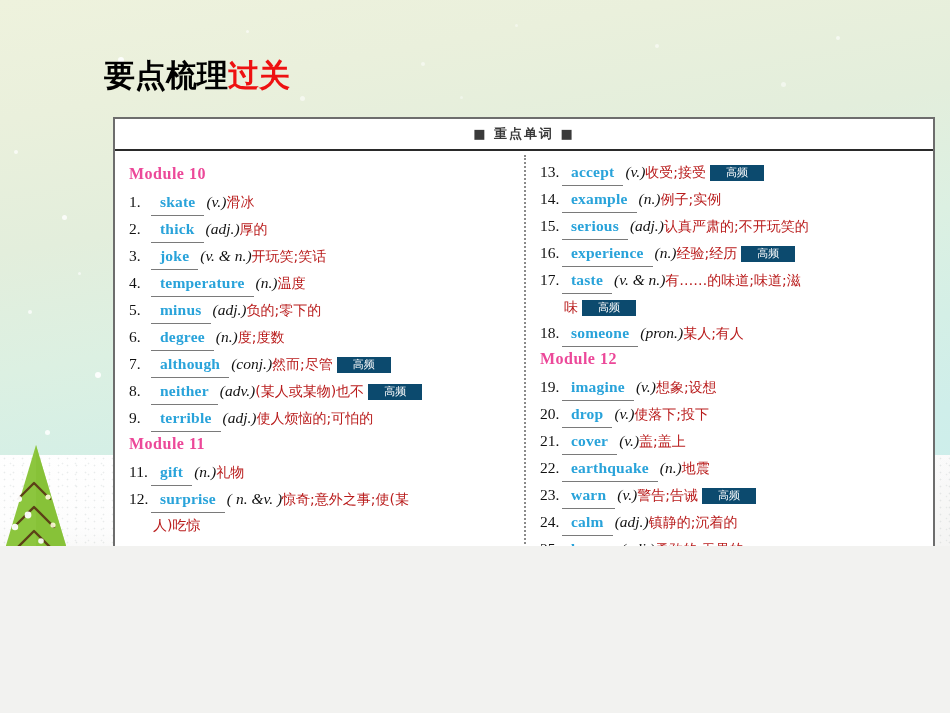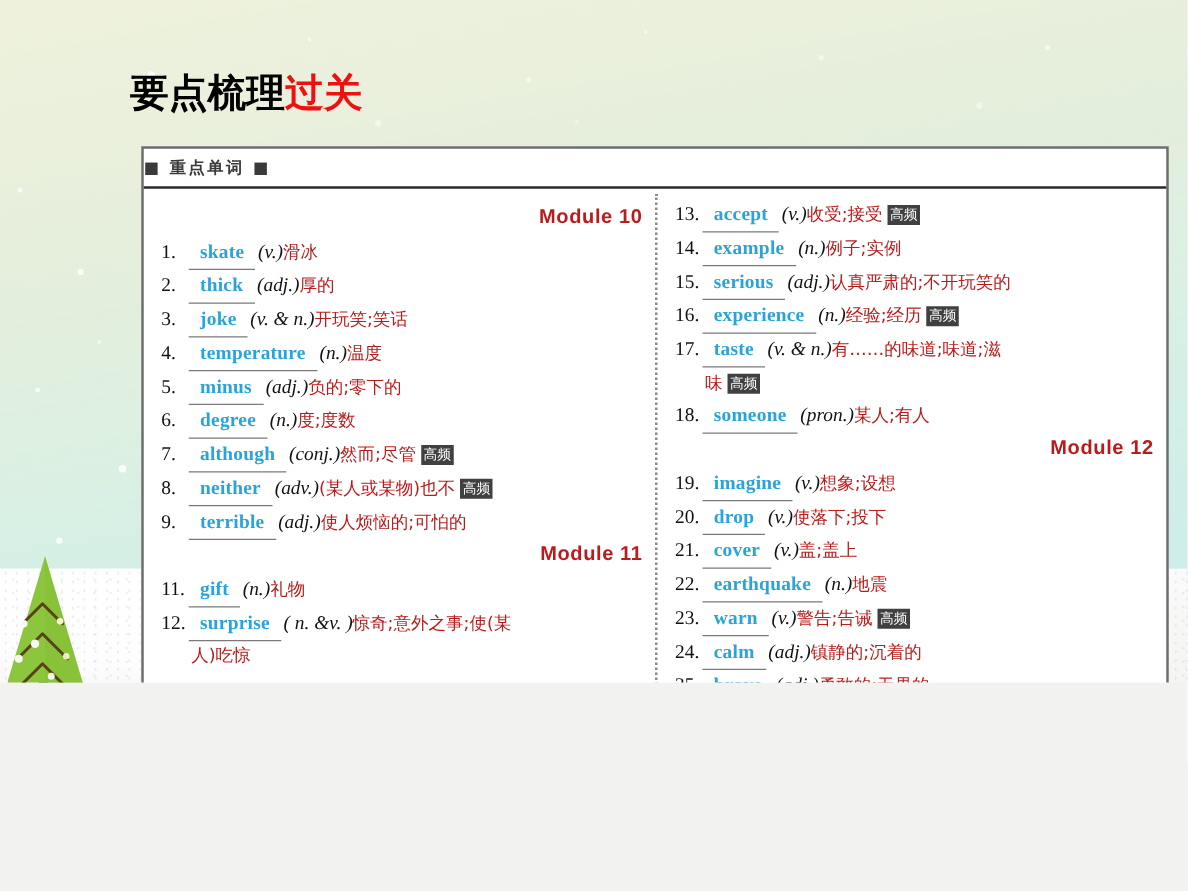--- a/index.html
+++ b/index.html
@@ -117,20 +117,21 @@
     box-sizing: border-box;
     background: #ffffff;
     border: 2px solid #6d6d6d;
     box-shadow: 0 0 0 0 transparent;
   }
   .box-head {
     height: 30px;
     border-bottom: 2px solid #2a2a2a;
     display: flex;
     align-items: center;
+    justify-content: center;
   }
   .box-head-text {
     font-family: "DejaVu Sans", sans-serif;
     font-weight: bold;
     font-size: 13px;
     color: #3a3a3a;
     letter-spacing: 2px;
   }
   .box-body {
     display: flex;
@@ -147,25 +148,25 @@
   .col-right { padding-left: 16px; }
   .divider {
     position: absolute;
     left: 50%;
     top: 4px;
     bottom: 4px;
     border-left: 2px dotted #8a8a8a;
   }
 
   .module-title {
-    text-align: right;
-    font-family: Liberation Sans, sans-serif;
+    text-align: left;
+    font-family: Liberation Serif, serif;
     font-weight: bold;
     font-size: 16px;
-    color: #b91c1c;
+    color: #ec4899;
     margin: 6px 0 6px 0;
     letter-spacing: 0.5px;
   }
   .module-title.tight { margin-top: 3px; }
 
   .entry {
     display: block;
     font-size: 15.5px;
     line-height: 25px;
     color: #111111;
@@ -195,26 +196,26 @@
     font-style: italic;
     color: #111;
   }
   .cn {
     font-family: "DejaVu Sans", sans-serif;
     font-size: 14px;
     color: #b91c1c;
   }
   .badge {
     display: inline-block;
-    background: #404040;
+    background: #0c4a6e;
     color: #ffffff;
     font-family: "DejaVu Sans", sans-serif;
     font-size: 11px;
     line-height: 14px;
-    padding: 1px 2px;
+    padding: 1px 16px;
     margin-left: 4px;
     vertical-align: 1px;
   }
   .cont {
     display: block;
     padding-left: 24px;
   }
 </style>
 </head>
 <body>

